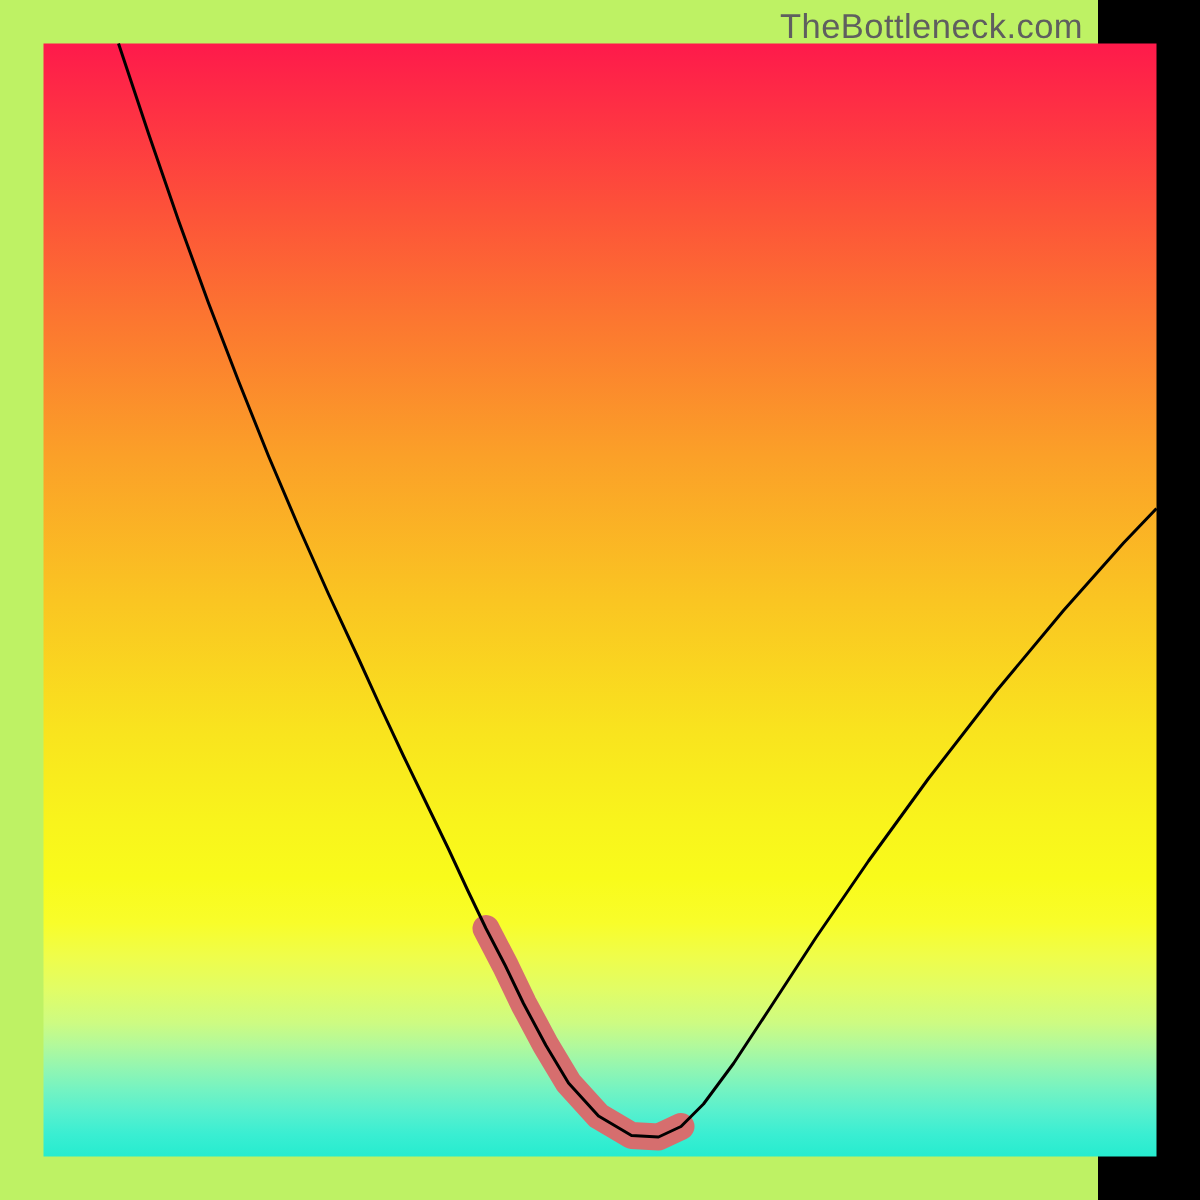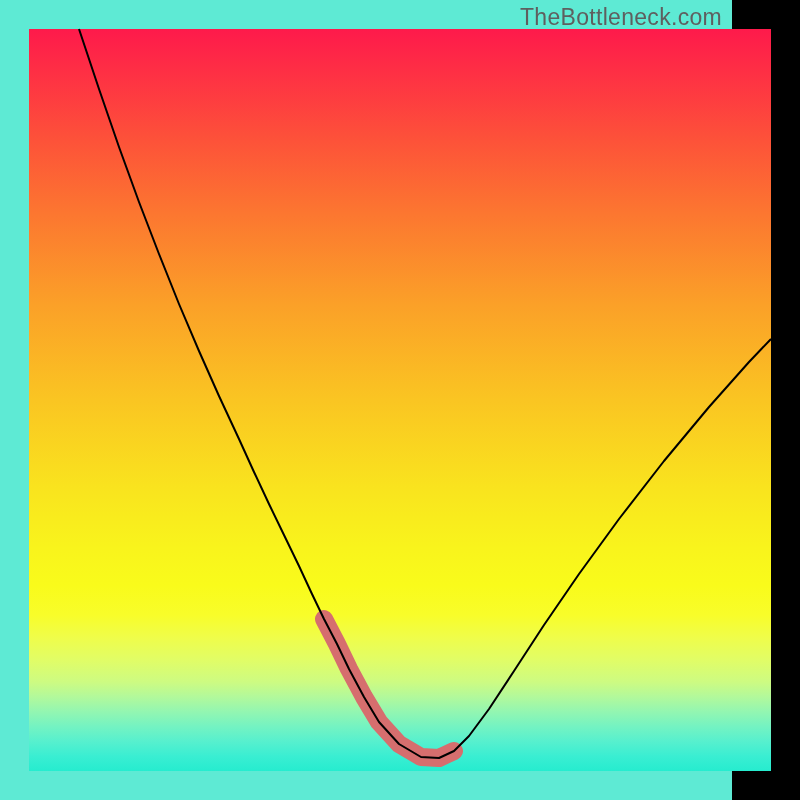--- a/index.html
+++ b/index.html
@@ -8,21 +8,21 @@
     width: 800px;
     height: 800px;
     overflow: hidden;
     background: #000;
     font-family: Arial, Helvetica, sans-serif;
   }
   .stage {
     position: relative;
     width: 732px;
     height: 800px;
-    background: #5eead4;
+    background: #bef264;
   }
   .plot {
     position: absolute;
     left: 29px;
     top: 29px;
     width: 742px;
     height: 742px;
     
     background: linear-gradient(
       to bottom,

